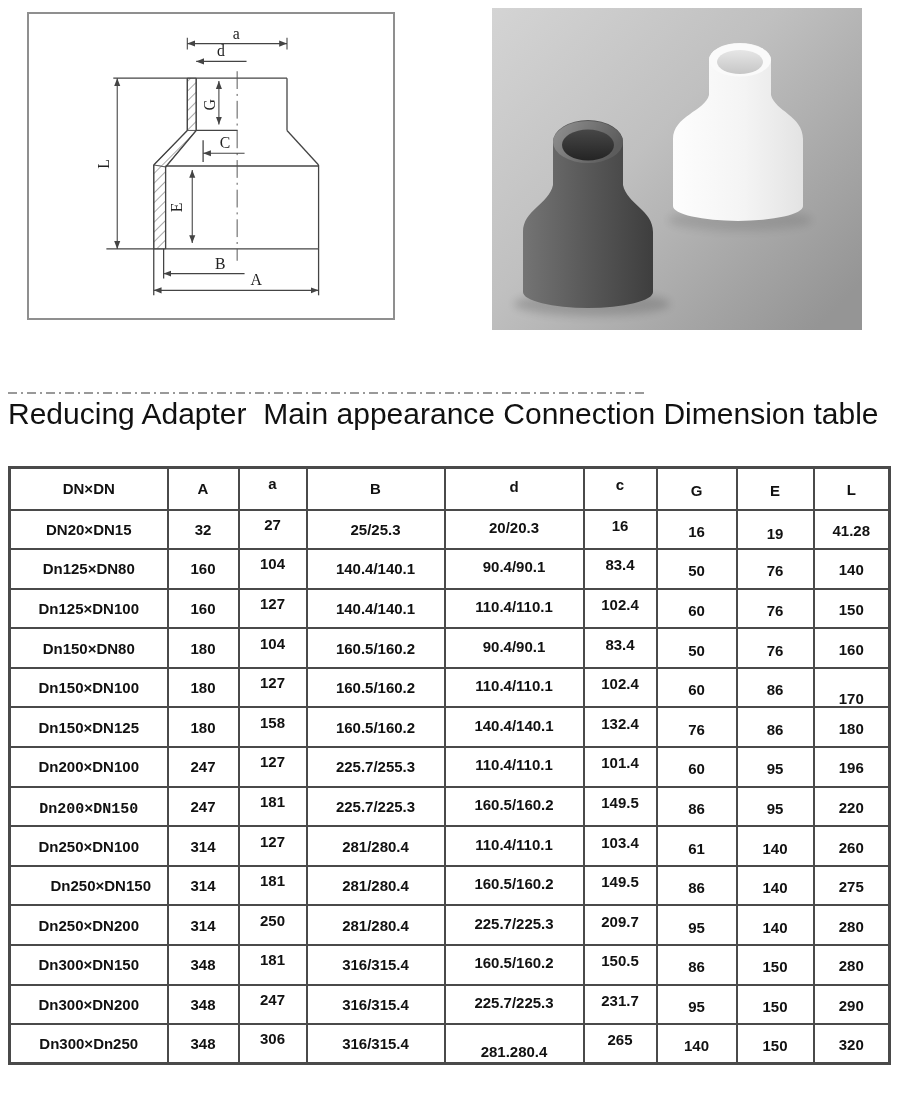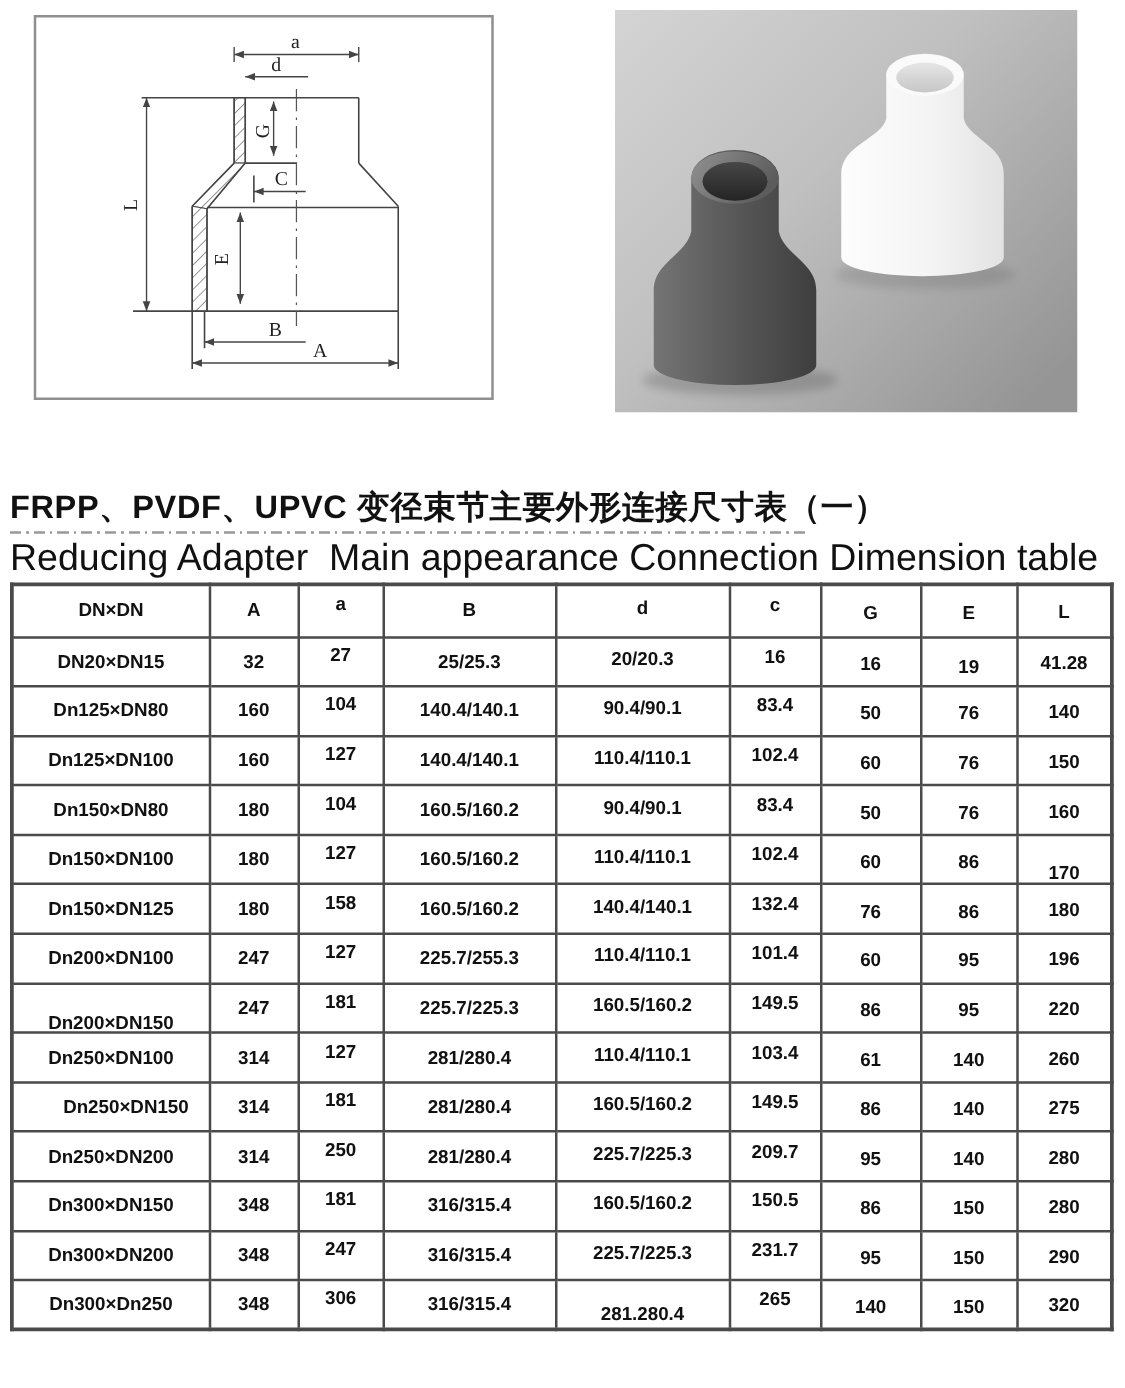--- a/index.html
+++ b/index.html
@@ -157,21 +157,20 @@
         <ellipse cx="100" cy="296" rx="78" ry="12" fill="#000" opacity="0.16" filter="url(#soft)"></ellipse>
         <path d="M61,134 L61,177 C57,196 31,202 31,224 L31,284 A65,16 0 0 0 161,284 L161,224
                  C161,202 135,196 131,177 L131,134 A35,22 0 0 0 61,134 Z" fill="url(#dkBody)"></path>
         <ellipse cx="96" cy="134" rx="35" ry="21" fill="url(#dkRim)"></ellipse>
         <ellipse cx="96" cy="137" rx="26" ry="15.5" fill="url(#dkHole)"></ellipse>
       </g>
     </svg>
   </div>
 
   <div class="title-block">
-    <h1 class="title-zh">FRPP、PVDF、UPVC 变径束节主要外形连接尺寸表（一）</h1>
     <div class="dash-divider"></div>
     <h2 class="title-en">Reducing Adapter  Main appearance Connection Dimension table</h2>
   </div>
 
   <table class="dim-table">
     <colgroup id="cols">
         <col style="width: 158px;">
         <col style="width: 71px;">
         <col style="width: 68px;">
         <col style="width: 138px;">
@@ -266,21 +265,21 @@
           <td><span style="top: 0px;">247</span></td>
           <td><span style="top: -5px;">127</span></td>
           <td><span style="top: 0px;">225.7/255.3</span></td>
           <td><span style="top: -2px;">110.4/110.1</span></td>
           <td><span style="top: -4px;">101.4</span></td>
           <td><span style="top: 2px;">60</span></td>
           <td><span style="top: 2px;">95</span></td>
           <td><span style="top: 1px;">196</span></td>
         </tr>
         <tr>
-          <td><span style="top: 12px;">Dn200×DN150</span></td>
+          <td><span style="top: 2px; font-family: Liberation Mono, monospace;">Dn200×DN150</span></td>
           <td><span style="top: 0px;">247</span></td>
           <td><span style="top: -5px;">181</span></td>
           <td><span style="top: 0px;">225.7/225.3</span></td>
           <td><span style="top: -2px;">160.5/160.2</span></td>
           <td><span style="top: -4px;">149.5</span></td>
           <td><span style="top: 2px;">86</span></td>
           <td><span style="top: 2px;">95</span></td>
           <td><span style="top: 1px;">220</span></td>
         </tr>
         <tr>

